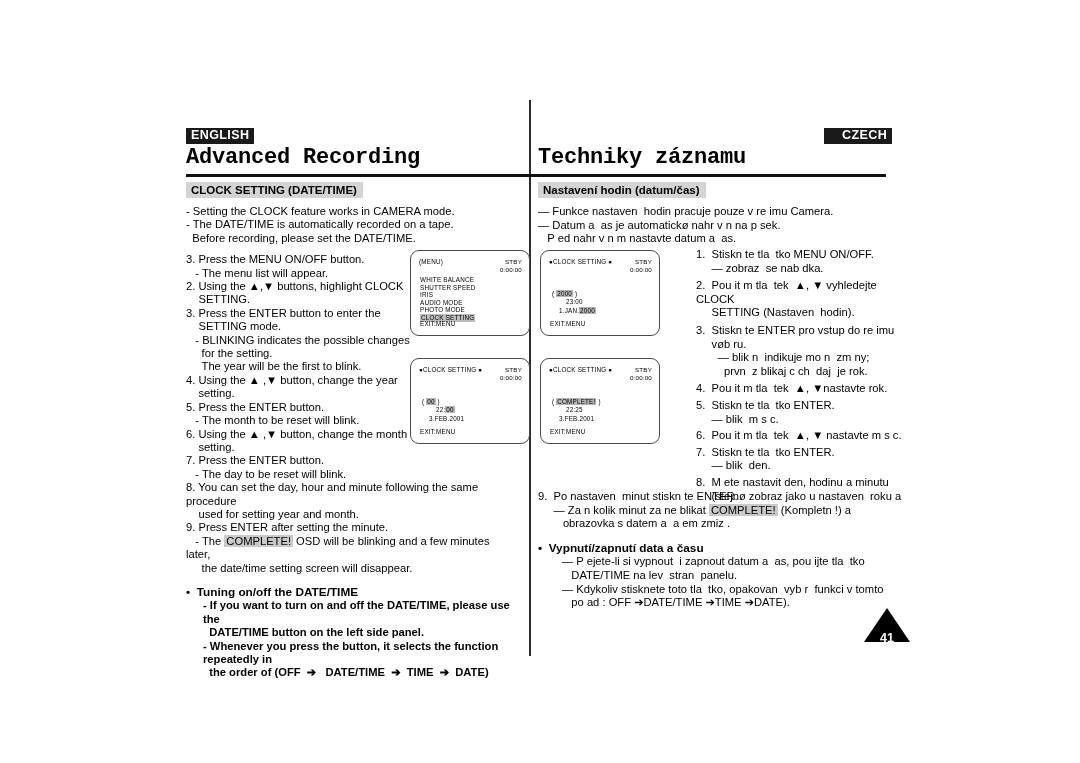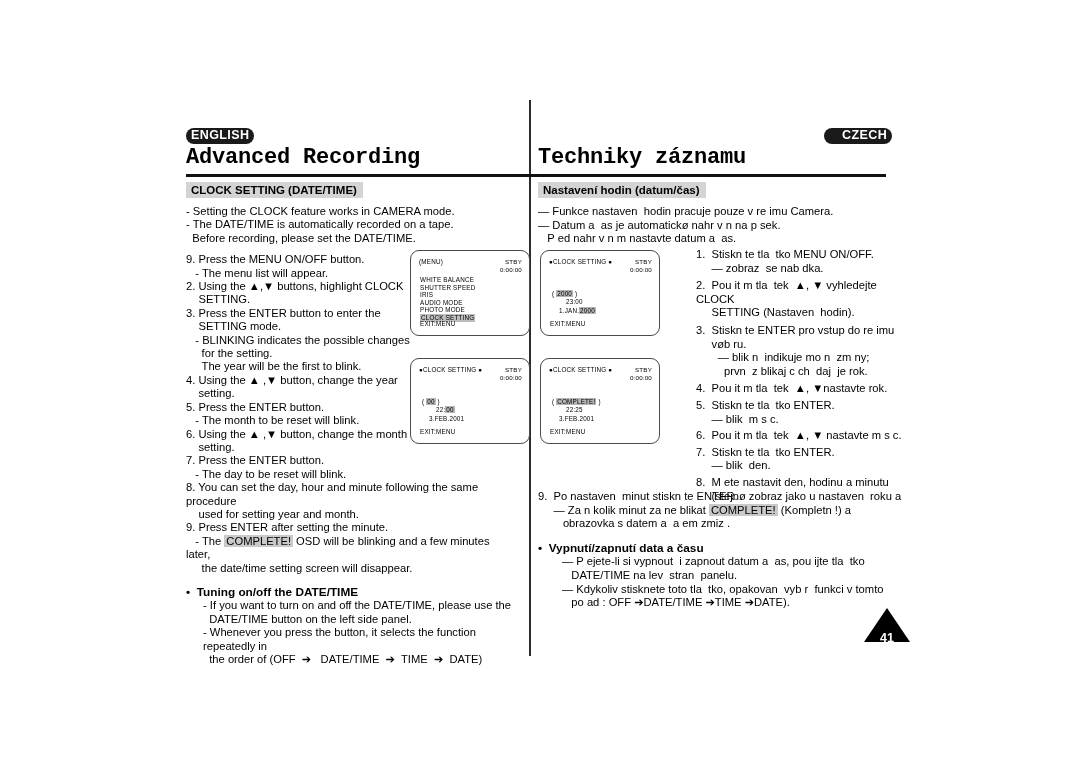--- a/index.html
+++ b/index.html
@@ -43,21 +43,20 @@
   }
   .lang-tag {
     display: inline-block;
     background: #1a1a1a;
     color: #ffffff;
     font-size: 12.5px;
     font-weight: bold;
     letter-spacing: 0.4px;
     padding: 1px 5px 2px 5px;
     line-height: 13px;
-    border-radius: 8px;
   }
   .tag-left {
     position: absolute;
     left: 0px;
     top: 0px;
   }
   .tag-right {
     position: absolute;
     left: 638px;
     top: 0px;
@@ -103,21 +102,21 @@
     line-height: 12px;
   }
 
   .lines { margin-top: 3px; }
 
   .ln {
     white-space: pre-wrap;
     min-height: 13.4px;
   }
   .ln.gap { height: 8px; min-height: 8px; }
-  .i3  { padding-left: 17px; }
+  .i3  { padding-left: 17px; font-weight: bold; }
   .i4  { padding-left: 24px; }
 
   .hl {
     background: #c9c9c9;
     padding: 0 2px;
   }
 
   .cz-ln { font-size: 11.2px; line-height: 13.6px; }
 
   
@@ -238,21 +237,21 @@
   <div class="header-rule"></div>
 
   <div class="col col-en">
     <div class="sec-head">CLOCK SETTING (DATE/TIME)</div>
 
     <div class="lines">
       <div class="ln">- Setting the CLOCK feature works in CAMERA mode.</div>
       <div class="ln">- The DATE/TIME is automatically recorded on a tape.</div>
       <div class="ln">  Before recording, please set the DATE/TIME.</div>
       <div class="ln gap"></div>
-      <div class="ln">9. Press the MENU ON/OFF button.</div>
+      <div class="ln">3. Press the MENU ON/OFF button.</div>
       <div class="ln">   - The menu list will appear.</div>
       <div class="ln">2. Using the ▲,▼ buttons, highlight CLOCK</div>
       <div class="ln">    SETTING.</div>
       <div class="ln">3. Press the ENTER button to enter the</div>
       <div class="ln">    SETTING mode.</div>
       <div class="ln">   - BLINKING indicates the possible changes</div>
       <div class="ln">     for the setting.</div>
       <div class="ln">     The year will be the first to blink.</div>
       <div class="ln">4. Using the ▲ ,▼ button, change the year</div>
       <div class="ln">    setting.</div>

